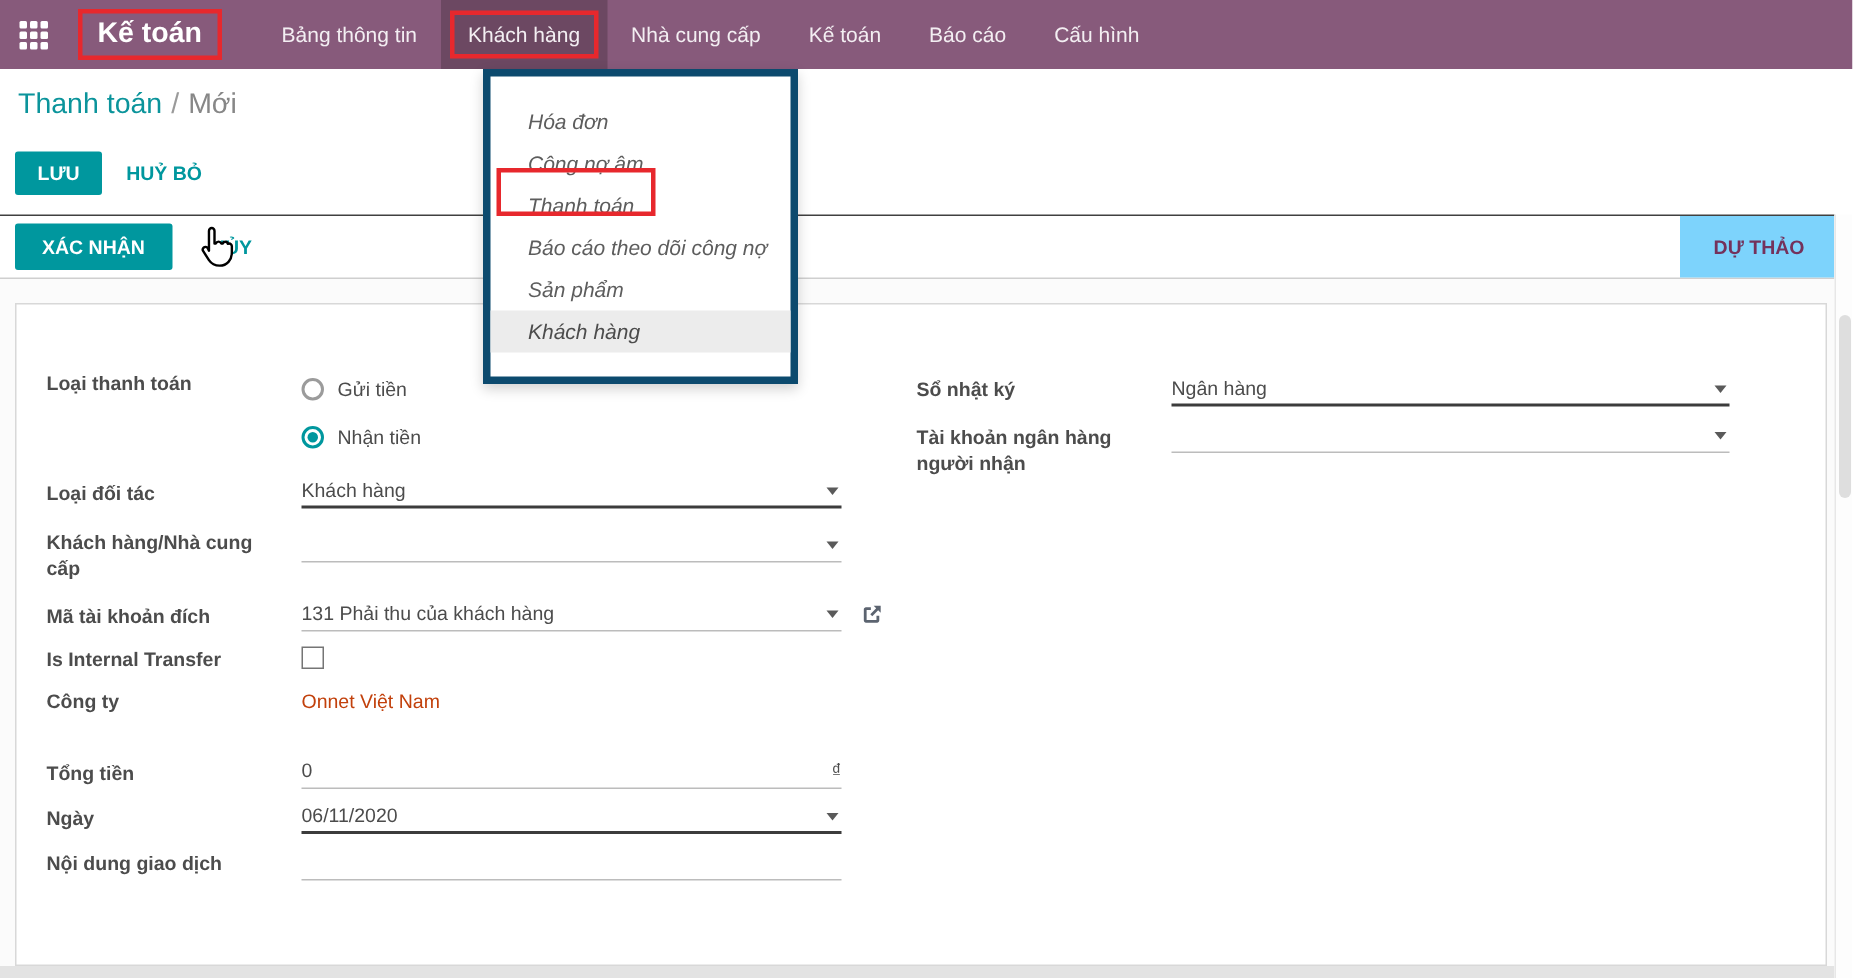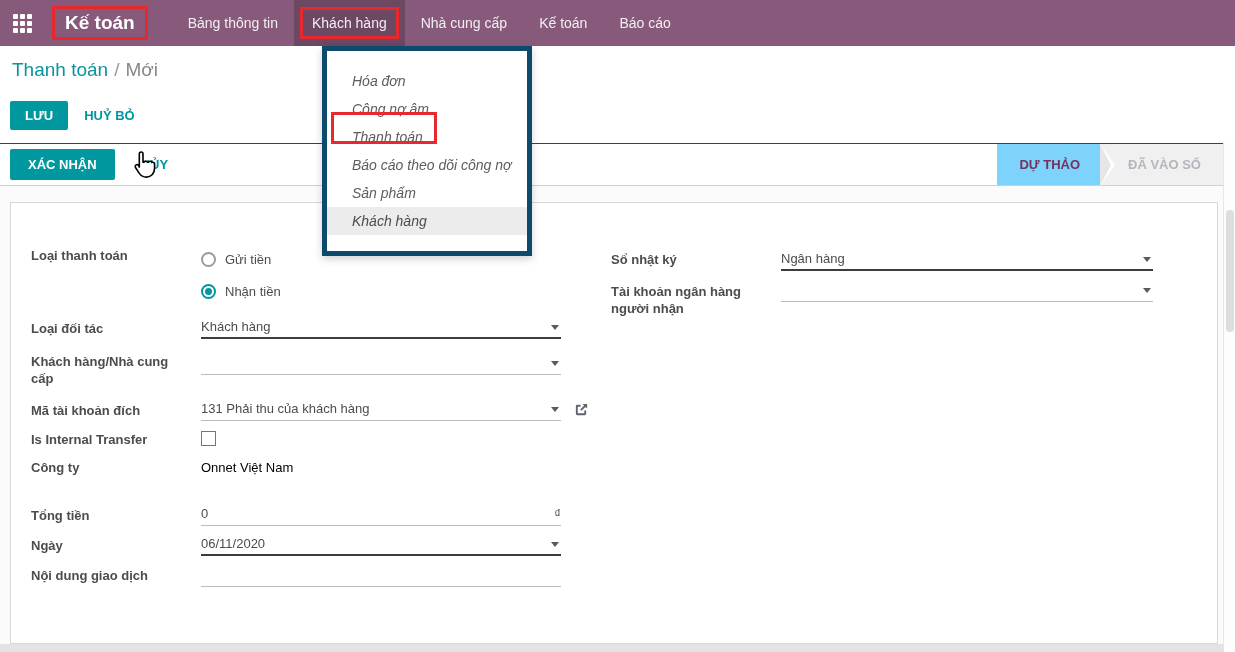--- a/index.html
+++ b/index.html
@@ -75,21 +75,21 @@
                border:3px solid #e7282d; pointer-events:none; }
 
   
   .lbl { position:absolute; font-size:13px; font-weight:bold; color:#4c4c4c; line-height:17px; }
   .fval { position:absolute; font-size:13px; color:#4c4c4c; height:21px; line-height:18px; }
   .u-gray { border-bottom:1px solid #bcbcbc; }
   .u-dark { border-bottom:2px solid #3c3c3c; }
   .caret { position:absolute; right:2px; top:7px; width:0; height:0;
            border-left:4px solid transparent; border-right:4px solid transparent;
            border-top:5px solid #5a5a5a; }
-  .link { color:#000000; cursor:pointer; }
+  .link { color:#c2410c; cursor:pointer; }
   .radio-row { position:absolute; display:flex; align-items:center; font-size:13px; color:#4c4c4c; }
   .radio { width:15px; height:15px; border-radius:50%; border:2px solid #9b9b9b; margin-right:9px;
            background:#fff; position:relative; flex:0 0 auto; }
   .radio.sel { border-color:#00979e; }
   .radio.sel::after { content:""; position:absolute; left:2px; top:2px; width:7px; height:7px;
                       border-radius:50%; background:#00979e; }
   .checkbox { position:absolute; width:15px; height:15px; border:1px solid #757575; background:#fff; }
   .ext-icon { position:absolute; width:15px; height:15px; }
   .currency { float:right; color:#4c4c4c; }
 </style>
@@ -124,20 +124,23 @@
       </div>
       <div class="tm-item">
         <span class="tm-label">Nhà cung cấp</span>
       </div>
       <div class="tm-item">
         <span class="tm-label">Kế toán</span>
       </div>
       <div class="tm-item">
         <span class="tm-label">Báo cáo</span>
       </div>
+      <div class="tm-item">
+        <span class="tm-label">Cấu hình</span>
+      </div>
     </div>
   </div>
 
   <div class="dropdown">
     <div class="dd-item">Hóa đơn</div>
     <div class="dd-item">Công nợ âm</div>
     <div class="dd-item">Thanh toán</div>
     <div class="dd-item">Báo cáo theo dõi công nợ</div>
     <div class="dd-item">Sản phẩm</div>
     <div class="dd-item hovered">Khách hàng</div>
@@ -157,23 +160,20 @@
   <div class="statusbar">
     <button class="btn btn-teal sb-confirm">XÁC NHẬN</button>
     <button class="btn btn-flat sb-cancel">HỦY</button>
     <svg class="cursor-icon" viewBox="0 0 24 26">
       <path d="M9 3.2c0-.9.7-1.6 1.5-1.6S12 2.3 12 3.2V10h.8c.2-.6.8-1 1.4-1 .7 0 1.2.4 1.4 1h.9c.2-.5.7-.9 1.3-.9.7 0 1.3.5 1.4 1.1.2-.1.5-.2.7-.2.8 0 1.5.7 1.5 1.5v3.4c0 4-2.6 7.1-6.6 7.1-2.7 0-4.4-.9-5.8-3l-3.1-4.8c-.4-.6-.3-1.5.3-2 .6-.5 1.6-.4 2.1.2L9 13.9V3.2z" fill="#ffffff" stroke="#000000" stroke-width="1.3" stroke-linejoin="round"></path>
     </svg>
     <div class="steps">
       <div class="step step-draft">
         <span>DỰ THẢO</span>
       </div>
-      <div class="step step-posted">
-        <span>ĐÃ VÀO SỔ</span>
-      </div>
     </div>
   </div>
 
   <div class="content">
     <div class="sheet">
 
       <div class="lbl" style="left:20px; top:44px; width:165px">Loại thanh toán</div>
       <div class="radio-row" style="left:190px; top:49px">
         <span class="radio"></span>
         <span>Gửi tiền</span>

